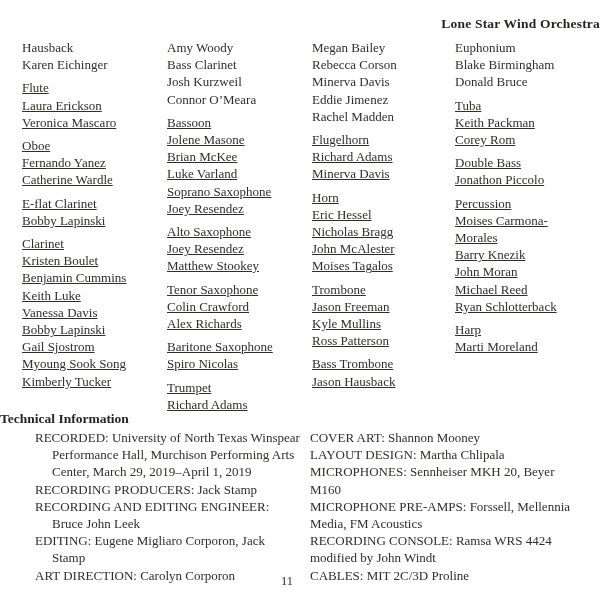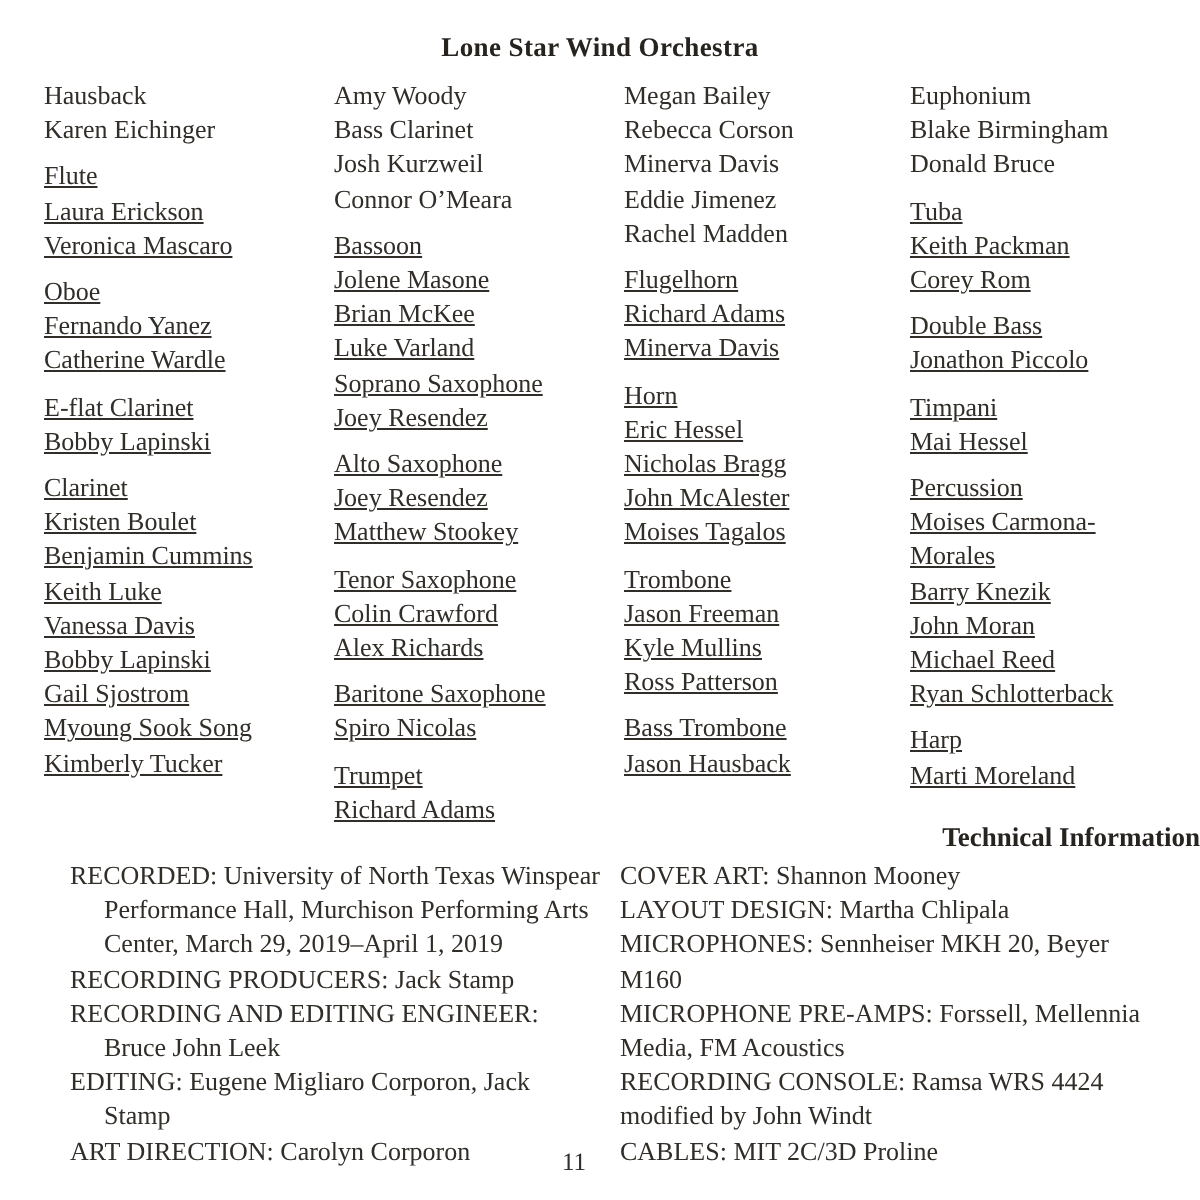--- a/index.html
+++ b/index.html
@@ -8,21 +8,21 @@
     width: 600px;
     height: 600px;
     background: #ffffff;
     font-family: "Liberation Serif", serif;
     color: #312d28;
     overflow: hidden;
   }
   .title {
     position: absolute;
     top: 16px; left: 0; right: 0;
-    text-align: center;
+    text-align: right;
     font-weight: bold;
     font-size: 13.5px;
     letter-spacing: 0.2px;
     color: #272420;
   }
   .roster {
     position: absolute;
     top: 39px; left: 0; right: 0;
     height: 372px;
   }
@@ -33,21 +33,21 @@
   .roster-col:nth-child(4) { left: 455px; width: 138px; }
   .roster-block + .roster-block { margin-top: 6px; text-decoration: underline; }
   .roster-line {
     font-size: 13px;
     line-height: 17.2px;
     white-space: nowrap;
   }
   .tech-heading {
     position: absolute;
     top: 411px; left: 0; right: 0;
-    text-align: right;
+    text-align: left;
     font-weight: bold;
     font-size: 13.5px;
     color: #272420;
   }
   .tech-col { position: absolute; top: 429px; }
   .tech-col.left  { left: 25px;  width: 274px; }
   .tech-col.right { left: 300px; width: 290px; }
   .tech-line {
     font-size: 13px;
     line-height: 17.2px;
@@ -171,24 +171,20 @@
           <div class="roster-line">Donald Bruce</div>
         </div>
         <div class="roster-block">
           <div class="roster-line">Tuba</div>
           <div class="roster-line">Keith Packman</div>
           <div class="roster-line">Corey Rom</div>
         </div>
         <div class="roster-block">
           <div class="roster-line">Double Bass</div>
           <div class="roster-line">Jonathon Piccolo</div>
-        </div>
-        <div class="roster-block">
-          <div class="roster-line">Timpani</div>
-          <div class="roster-line">Mai Hessel</div>
         </div>
         <div class="roster-block">
           <div class="roster-line">Percussion</div>
           <div class="roster-line">Moises Carmona-</div>
           <div class="roster-line">Morales</div>
           <div class="roster-line">Barry Knezik</div>
           <div class="roster-line">John Moran</div>
           <div class="roster-line">Michael Reed</div>
           <div class="roster-line">Ryan Schlotterback</div>
         </div>

